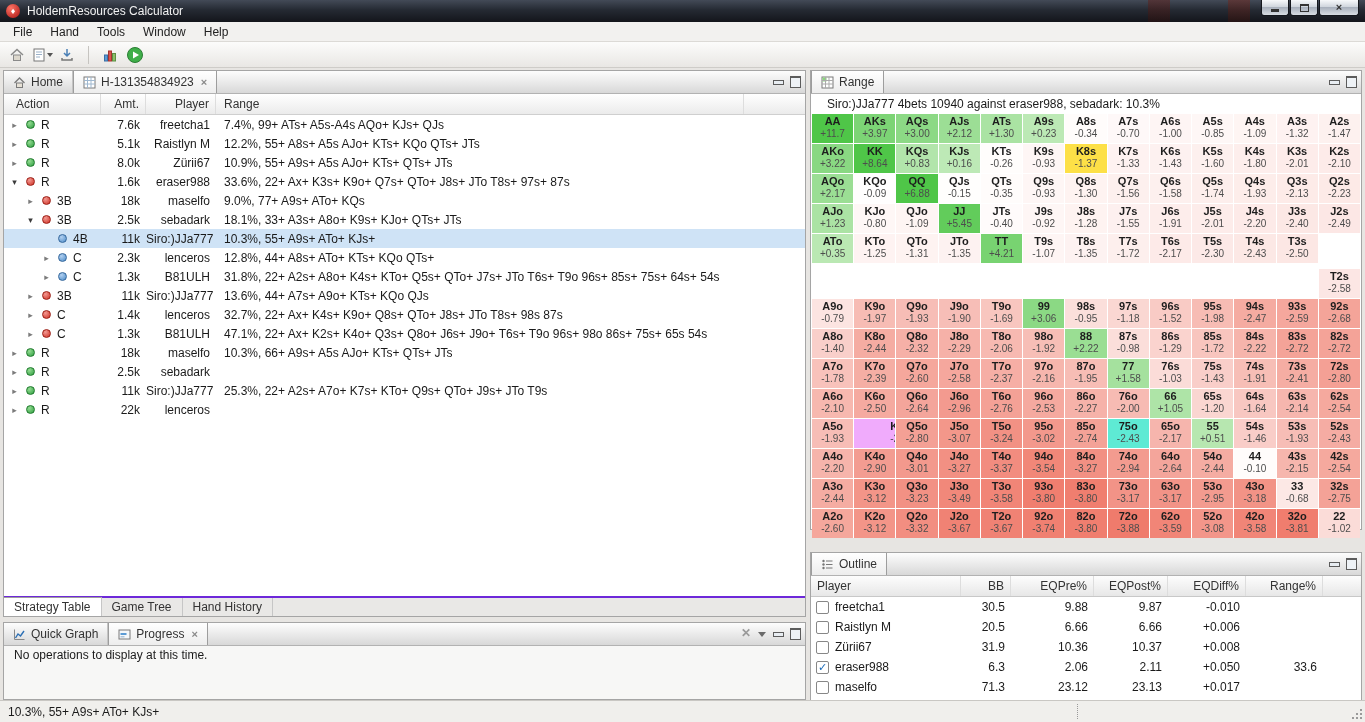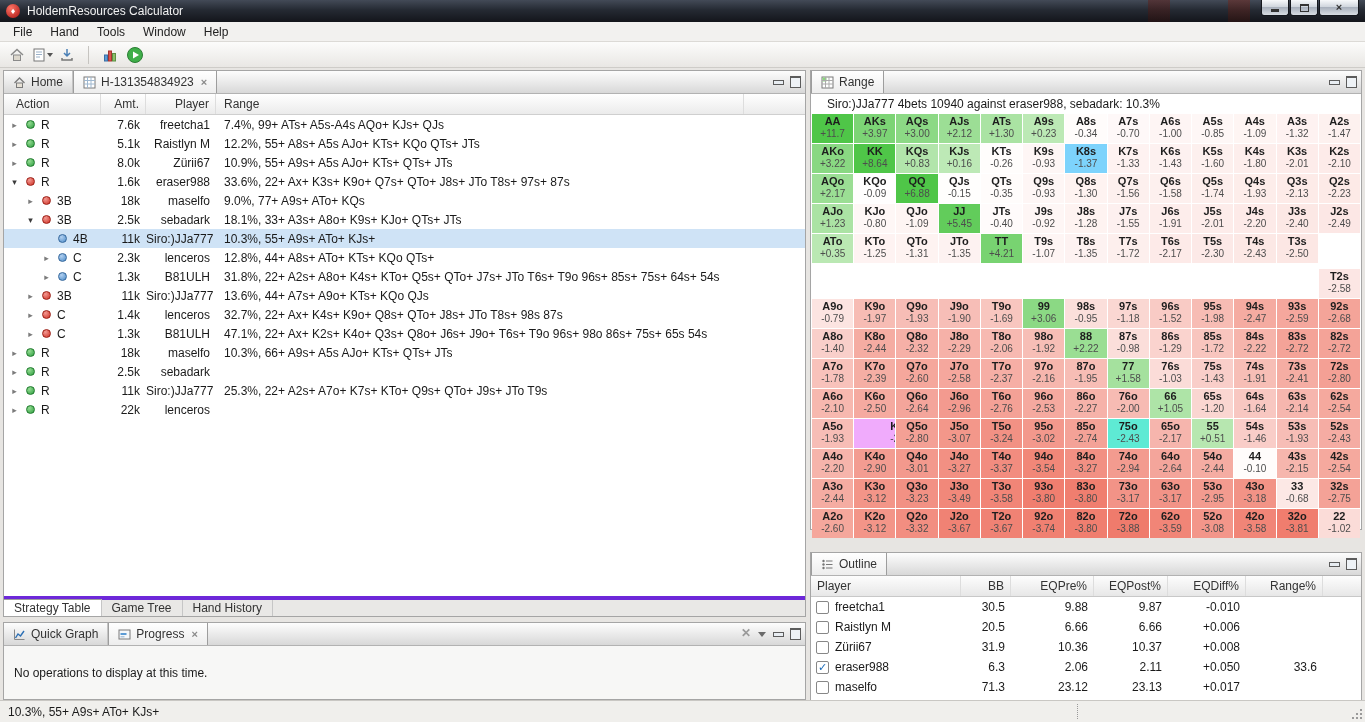--- a/index.html
+++ b/index.html
@@ -57,27 +57,27 @@
 .tree-arrow{width:13px;flex:none;text-align:center;font-size:9px;color:#7b7b7b}
 .tree-arrow.down{color:#3a3a3a}
 .dot{width:9px;height:9px;border-radius:50%;margin-left:5px;flex:none}
 .dot.green{background:radial-gradient(circle at 35% 30%,#93db92,#2f9e3f);border:1px solid #1f7a2d}
 .dot.red{background:radial-gradient(circle at 35% 30%,#f29a93,#cf2f23);border:1px solid #9c1f16}
 .dot.blue{background:radial-gradient(circle at 35% 30%,#b2d0f0,#4d8cc9);border:1px solid #34679c}
 .action-label{margin-left:6px}
 .samt{width:45px;flex:none;text-align:right;padding-right:6px}
 .splayer{width:70px;flex:none;text-align:right;padding-right:6px;overflow:hidden}
 .srange{padding-left:8px;overflow:hidden}
-.bottom-tabs{position:absolute;left:0;bottom:0;width:100%;height:20px;background:#e9e8e6;border-top:4px solid #6d28d9;display:flex}
+.bottom-tabs{position:absolute;left:0;bottom:0;width:100%;height:20px;background:#e9e8e6;border-top:2px solid #6d28d9;display:flex}
 .btab{padding:0 10px;display:flex;align-items:center;color:#333;border-right:1px solid #c6c6c6}
 .btab.selected{background:#fff;border-top:1px solid #9d9d9d;margin-top:-1px}
 
 
 .progress{left:3px;top:622px;width:803px;height:78px}
-.progress .content{position:absolute;left:0;right:0;top:23px;bottom:0;background:#f7f7f6;padding:20px 10px;color:#1a1a1a}
+.progress .content{position:absolute;left:0;right:0;top:23px;bottom:0;background:#f7f7f6;padding:2px 10px;color:#1a1a1a}
 
 
 .range{left:810px;top:70px;width:552px;height:460px}
 .rheader{height:20px;display:flex;align-items:center;padding:0 16px;background:#fff;color:#1a1a1a}
 .rgrid{position:absolute;left:1px;right:1px;top:43px;display:grid;grid-template-columns:repeat(13,1fr);gap:1px;background:#fff}
 .rcell{height:29px;text-align:center;padding-top:1px;overflow:hidden}
 .hname{font-weight:bold;font-size:11px;color:#1d1d1d;line-height:13px}
 .hval{font-size:10px;color:#4d4d4d;line-height:12px}
 
 
@@ -511,21 +511,21 @@
         <div class="hval">+0.16</div>
       </div>
       <div class="rcell" style="background: rgb(255, 253, 252);">
         <div class="hname">KTs</div>
         <div class="hval">-0.26</div>
       </div>
       <div class="rcell" style="background: rgb(254, 246, 245);">
         <div class="hname">K9s</div>
         <div class="hval">-0.93</div>
       </div>
-      <div class="rcell" style="background: #7dd3fc;">
+      <div class="rcell" style="background: #fde047;">
         <div class="hname">K8s</div>
         <div class="hval">-1.37</div>
       </div>
       <div class="rcell" style="background: rgb(254, 242, 241);">
         <div class="hname">K7s</div>
         <div class="hval">-1.33</div>
       </div>
       <div class="rcell" style="background: rgb(253, 241, 240);">
         <div class="hname">K6s</div>
         <div class="hval">-1.43</div>

